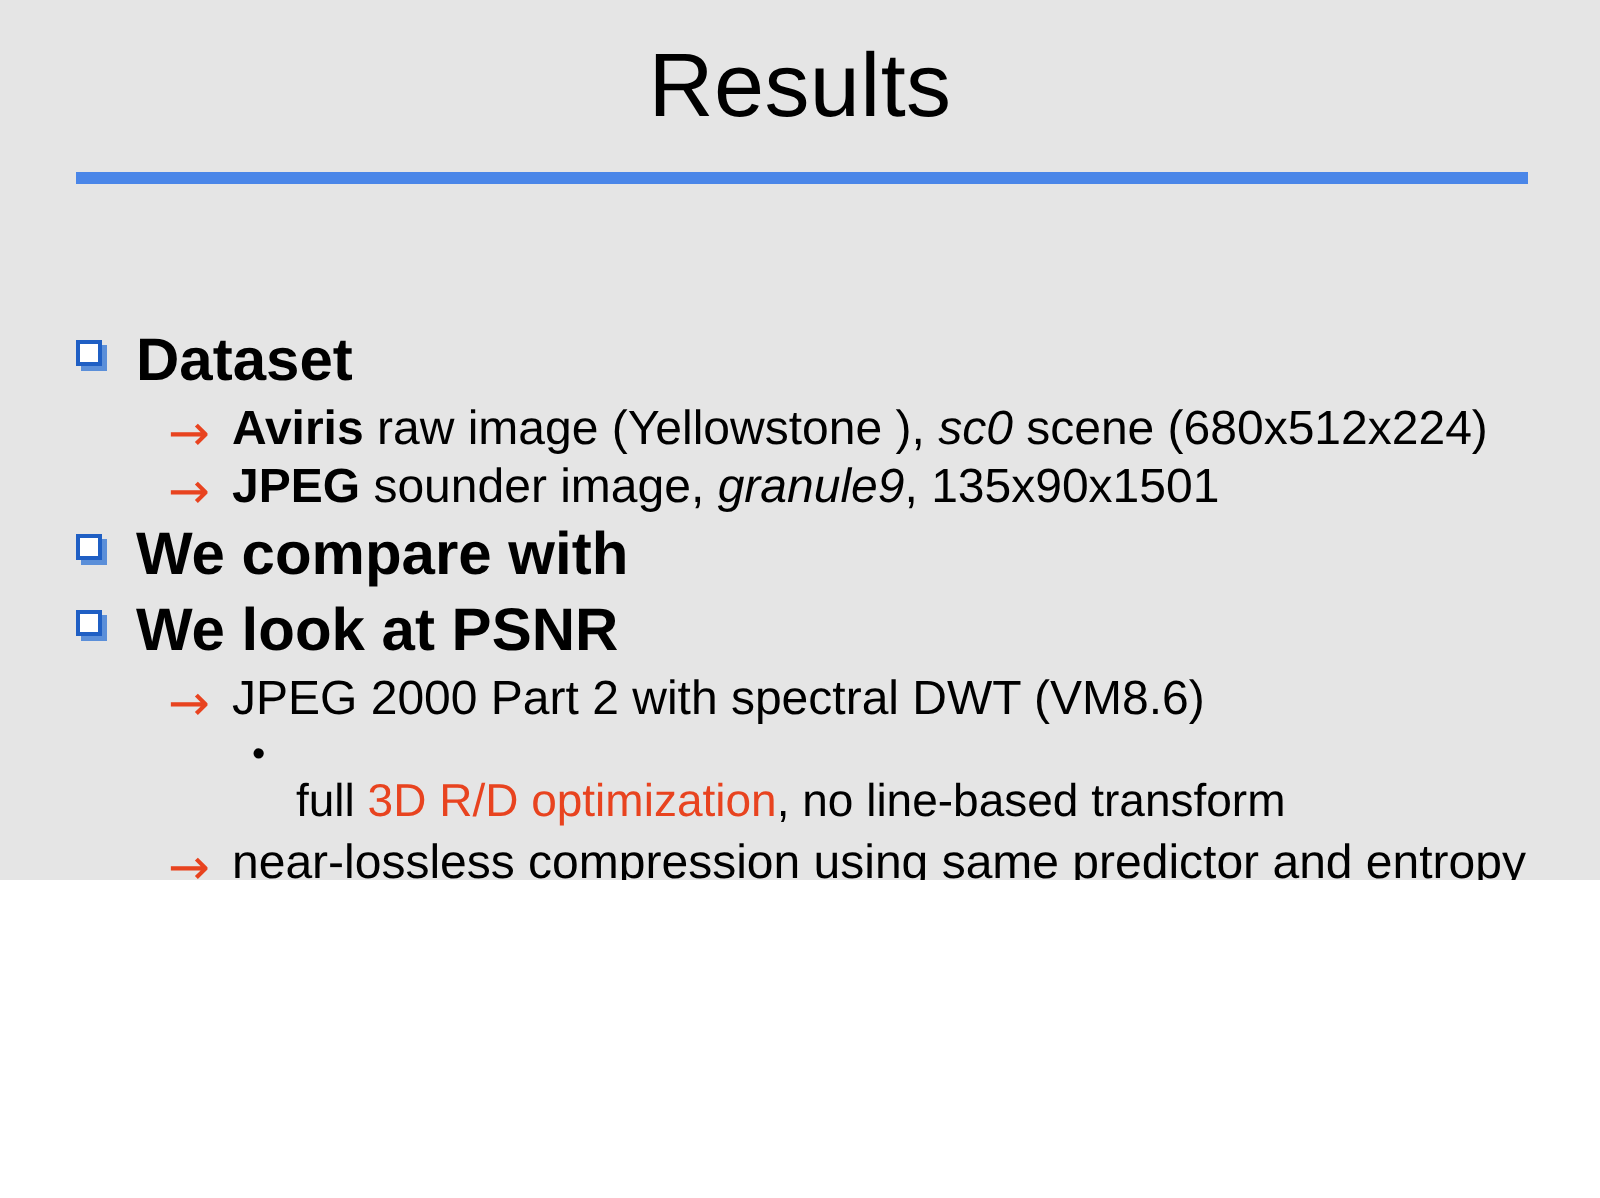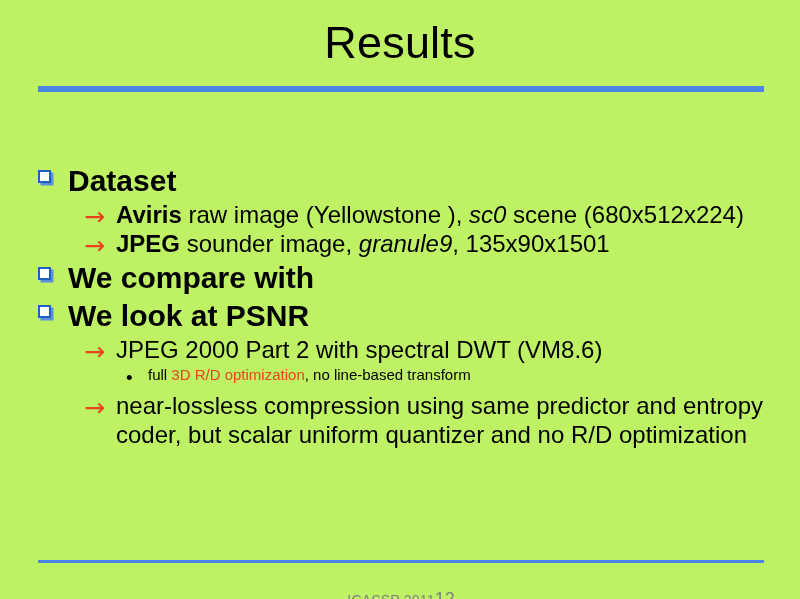--- a/index.html
+++ b/index.html
@@ -5,22 +5,22 @@
 <style>
   html, body {
     margin: 0;
     padding: 0;
     background: #ffffff;
   }
 
   .slide {
     position: relative;
     width: 800px;
-    height: 599px;
-    background: #bef264;
+    height: 440px;
+    background: #e5e5e5;
     overflow: hidden;
     font-family: "Liberation Sans", sans-serif;
     -webkit-font-smoothing: antialiased;
   }
 
   
   .title-block {
     position: absolute;
     left: 0;
     top: 18px;
@@ -120,23 +120,24 @@
   }
   .lvl3 .marker {
     width: 22px;
     color: #000000;
     font-size: 19px;
     position: relative;
     top: 1px;
     line-height: 1.2;
   }
   .lvl3 .txt {
-    font-size: 15px;
+    font-size: 23px;
     font-weight: 400;
     line-height: 1.25;
+    margin-top: 20px;
   }
 
   .b { font-weight: 700; margin-top: 42px; }
   .i { font-style: italic; }
   .accent { color: #e8431f; }
 
   
   .footer-rule {
     position: absolute;
     left: 38px;

